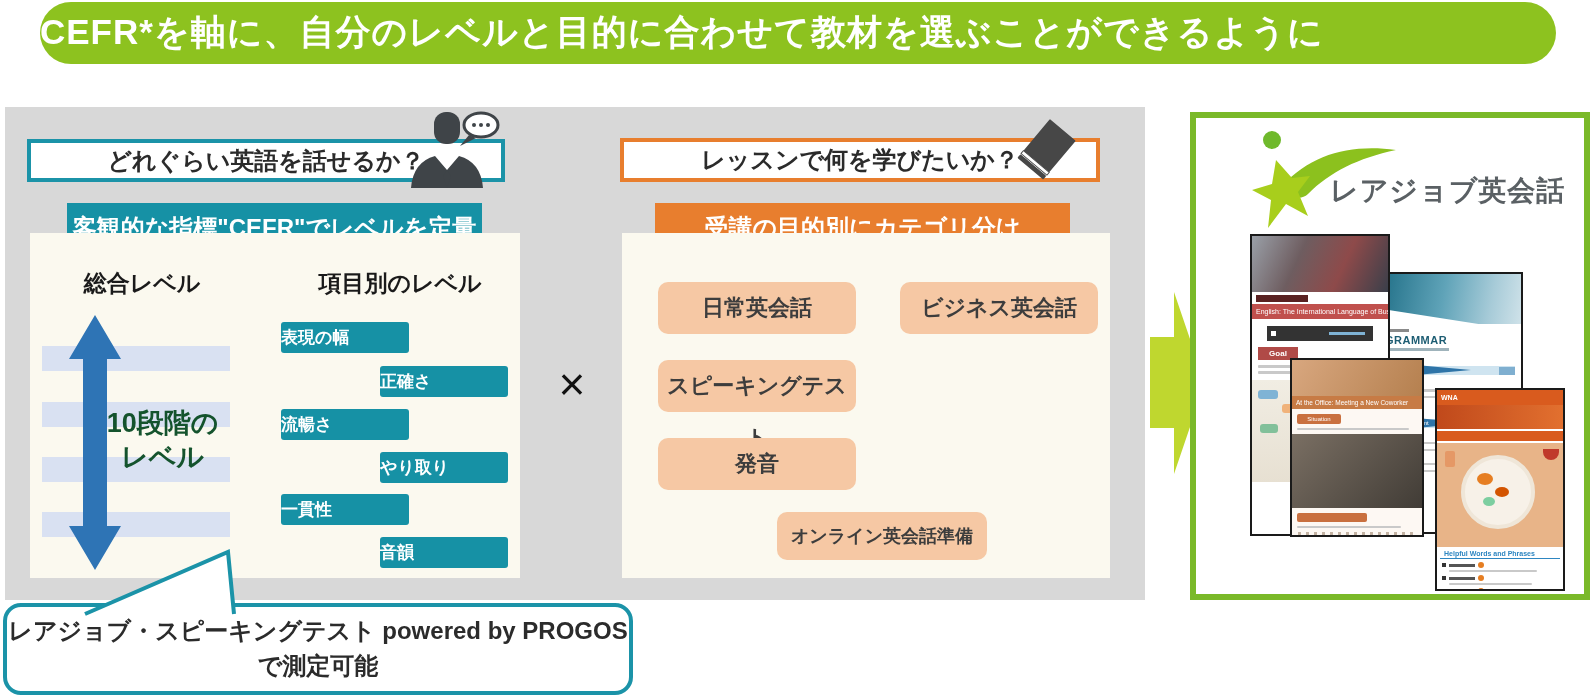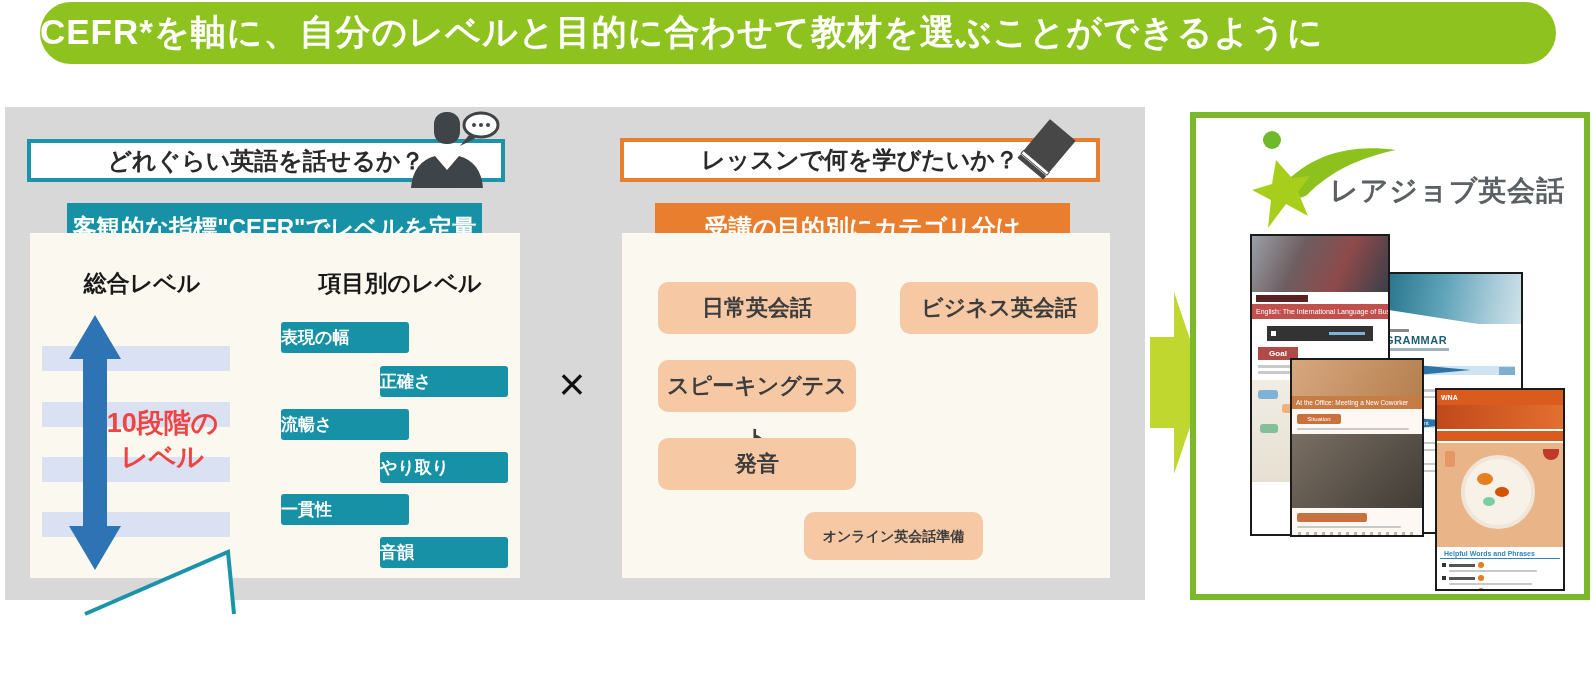--- a/index.html
+++ b/index.html
@@ -31,36 +31,36 @@
   .cream.left{left:30px;top:233px;width:490px;height:345px}
   .cream.right{left:622px;top:233px;width:488px;height:345px}
 
   .col-label{font-size:23px;font-weight:bold;color:#1a1a1a;text-align:center}
   .lbl-overall{left:52px;top:268px;width:180px}
   .lbl-detail{left:300px;top:268px;width:200px}
 
   .bar{left:42px;width:188px;height:25px;background:#D9E1F2}
   .bar.b1{top:346px}.bar.b2{top:402px}.bar.b3{top:457px}.bar.b4{top:512px}
 
-  .scale-note{left:85px;top:407px;width:155px;font-size:27px;font-weight:bold;color:#ef4444;
+  .scale-note{left:85px;top:407px;width:155px;font-size:27px;font-weight:bold;color:#14532d;
               text-align:center;line-height:1.25;z-index:2}
 
   .skill{width:128px;height:31px;border-radius:3px;background:#1691A5;color:#fff;
          font-size:17px;font-weight:bold;text-align:left;line-height:31px}
   .s0{left:281px;top:322px}.s1{left:380px;top:366px}.s2{left:281px;top:409px}
   .s3{left:380px;top:452px}.s4{left:281px;top:494px}.s5{left:380px;top:537px}
 
   .times{left:546px;top:357px;width:52px;height:55px;font-size:46px;line-height:55px;
          text-align:center;color:#111;font-weight:400}
 
   .cat{width:198px;height:52px;border-radius:10px;background:#F6C8A4;color:#3d3d3d;
        font-size:22px;font-weight:bold;text-align:center;line-height:52px}
   .c0{left:658px;top:282px}.c1{left:900px;top:282px}.c2{left:658px;top:360px}
   .c3{left:900px;top:360px}.c4{left:658px;top:438px}.c5{left:900px;top:438px}
-  .cat.wide{left:804px;top:512px;width:179px;height:48px;font-size:14px;line-height:48px}
+  .cat.wide{left:777px;top:512px;width:210px;height:48px;font-size:18px;line-height:48px}
 
   
   .bubble{left:3px;top:603px;width:630px;height:92px;background:#fff;border:4px solid #1B93A8;
           border-radius:18px;display:flex;align-items:center;justify-content:center;
           font-size:24px;font-weight:bold;text-align:center;line-height:1.45;color:#2b2b2b;z-index:2}
   .tail{left:80px;top:548px;z-index:3}
 
   .big-arrow{left:1150px;top:292px}
 
   
@@ -204,20 +204,22 @@
 
   <div class="abs cat c0">日常英会話</div>
   <div class="abs cat c1">ビジネス英会話</div>
   <div class="abs cat c2">スピーキングテスト</div>
   <div class="abs cat c4">発音</div>
   <div class="abs cat wide">オンライン英会話準備</div>
 
   <svg class="abs tail" width="160" height="70" viewBox="0 0 160 70">
     <path d="M5 66 L148 4 L154 66" fill="#fff" stroke="#1B93A8" stroke-width="4"></path>
   </svg>
+  <div class="abs bubble preline">レアジョブ・スピーキングテスト powered by PROGOS
+で測定可能</div>
 
   <svg class="abs big-arrow" width="56" height="182" viewBox="0 0 56 182">
     <polygon points="0,45 24,45 24,0 55,91 24,182 24,136 0,136" fill="#BFD72F"></polygon>
   </svg>
 
   <div class="abs result"></div>
 
   <svg class="abs logo-star" width="150" height="104" viewBox="0 0 150 104">
     <circle cx="24" cy="12" r="9" fill="#6FB92C"></circle>
     <path d="M34 58 C64 26 102 16 148 22 C110 30 82 44 60 66 C52 73 42 70 34 58 Z" fill="#8CC11E"></path>

